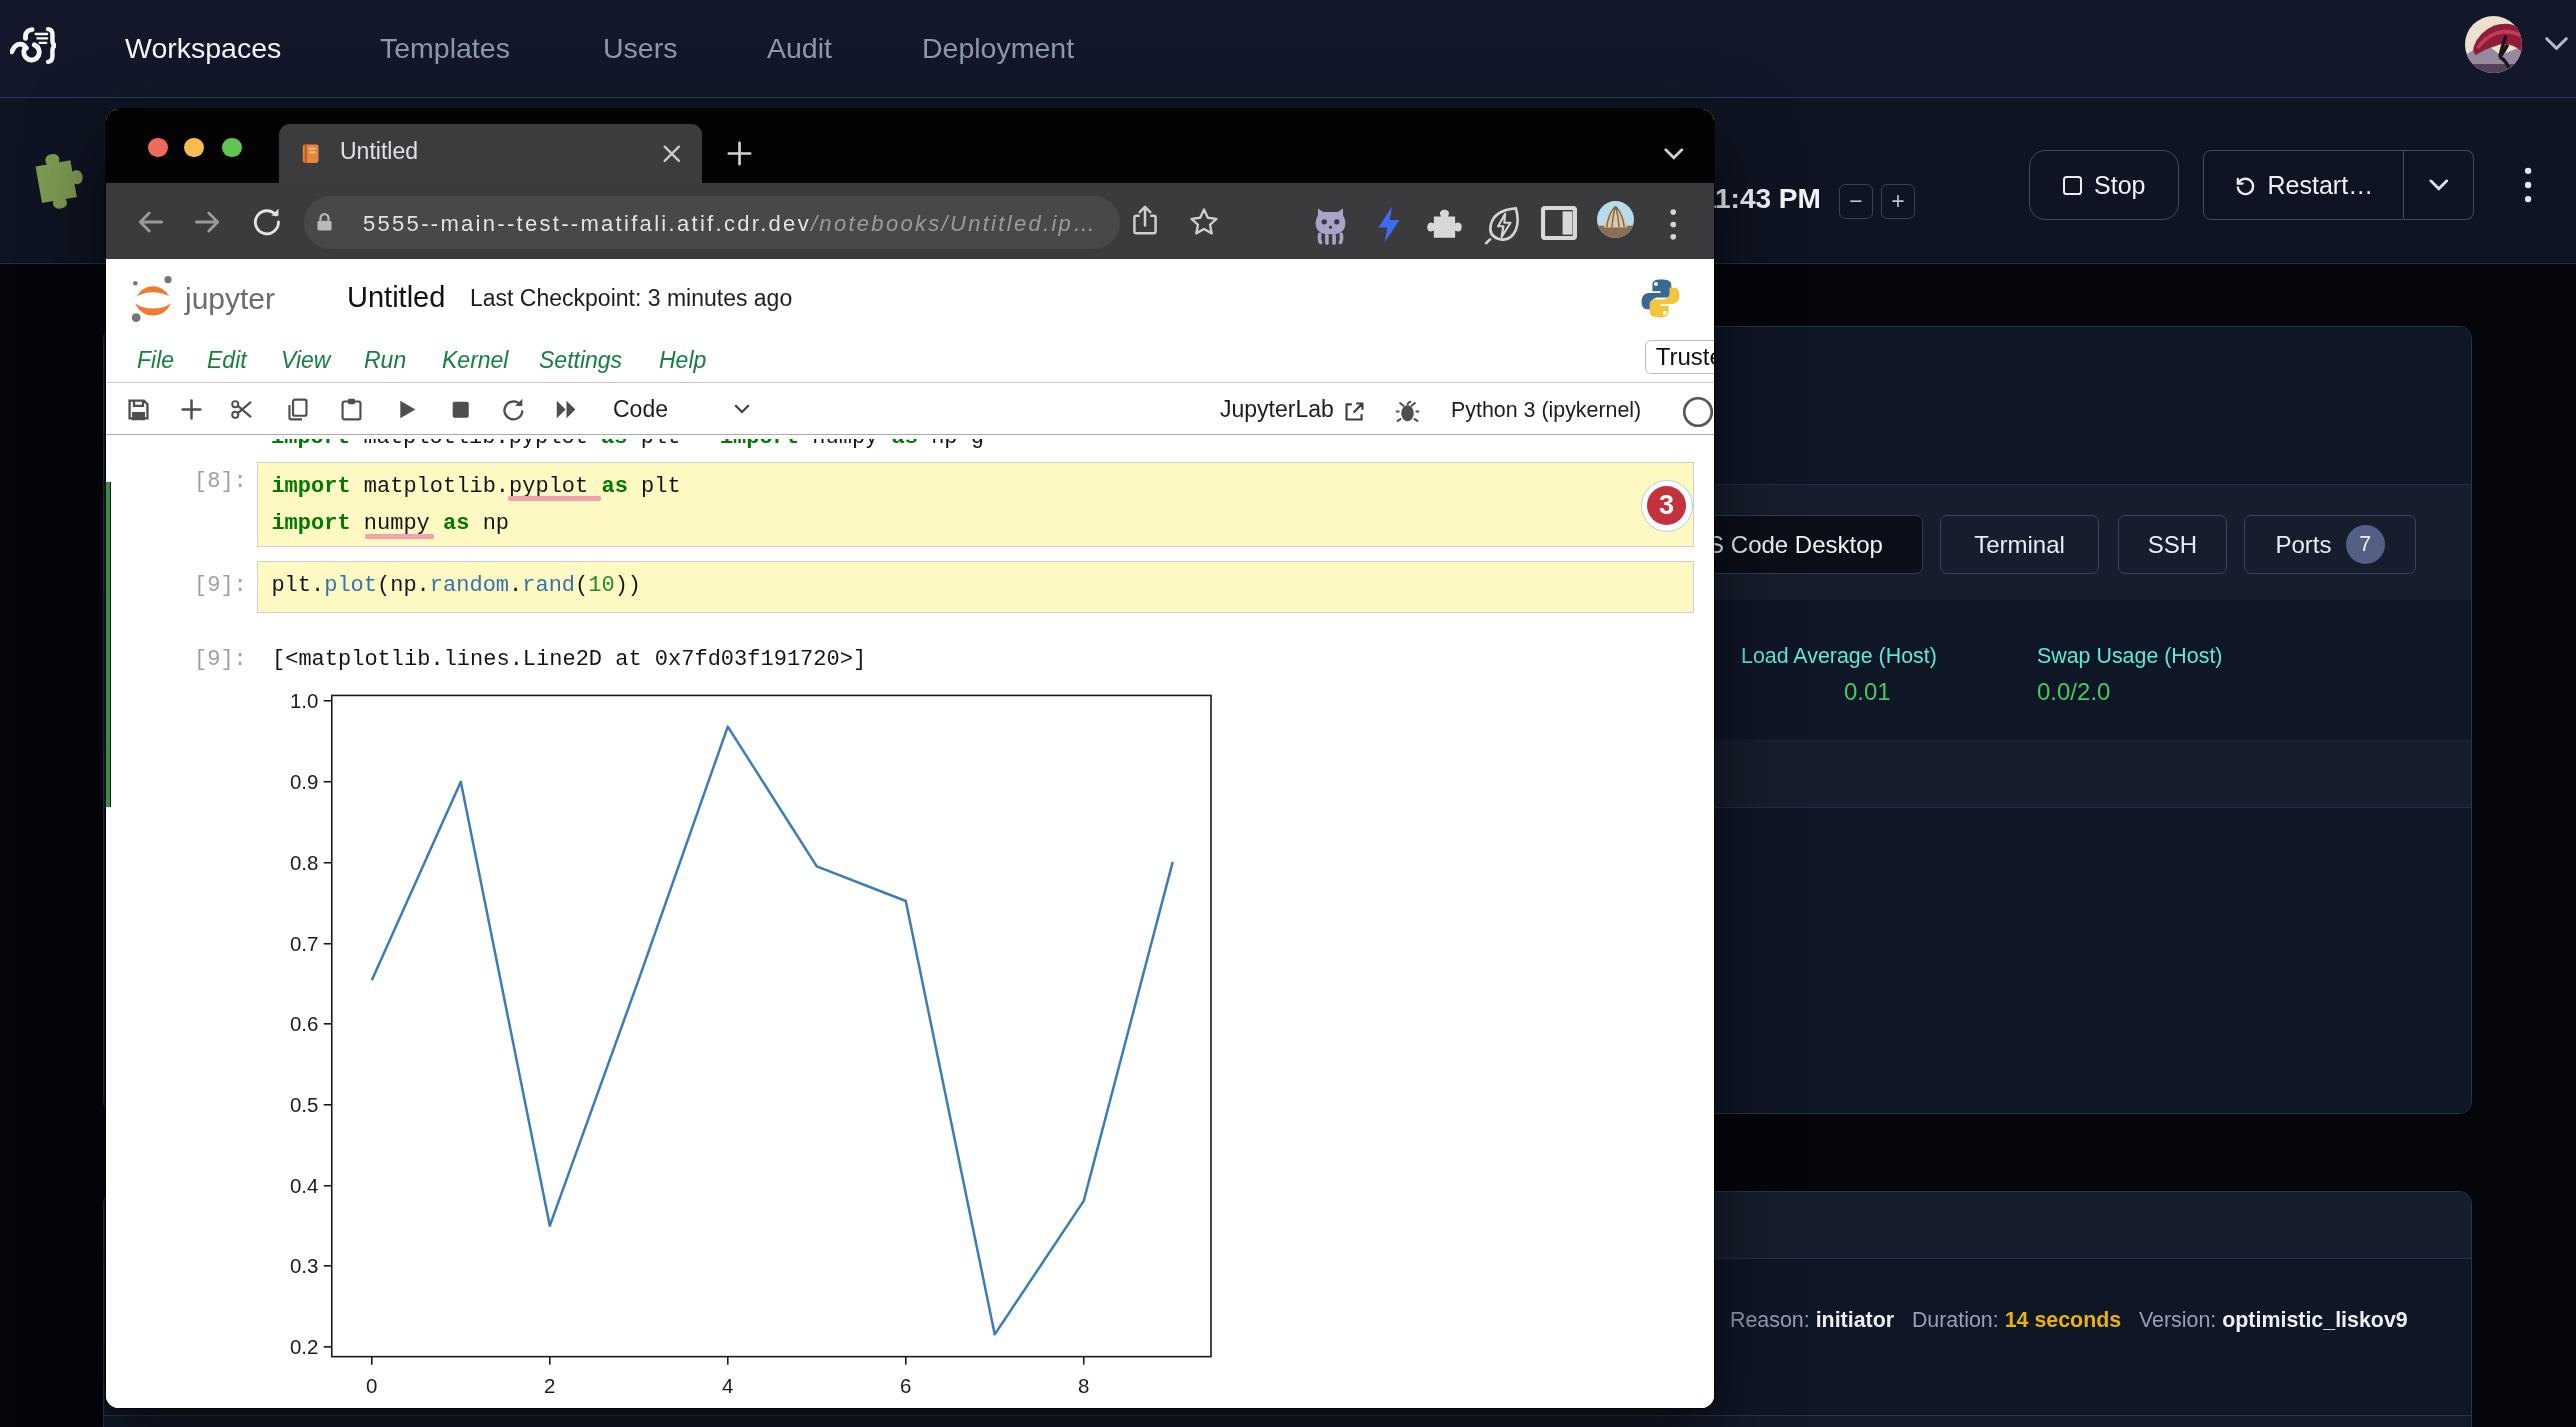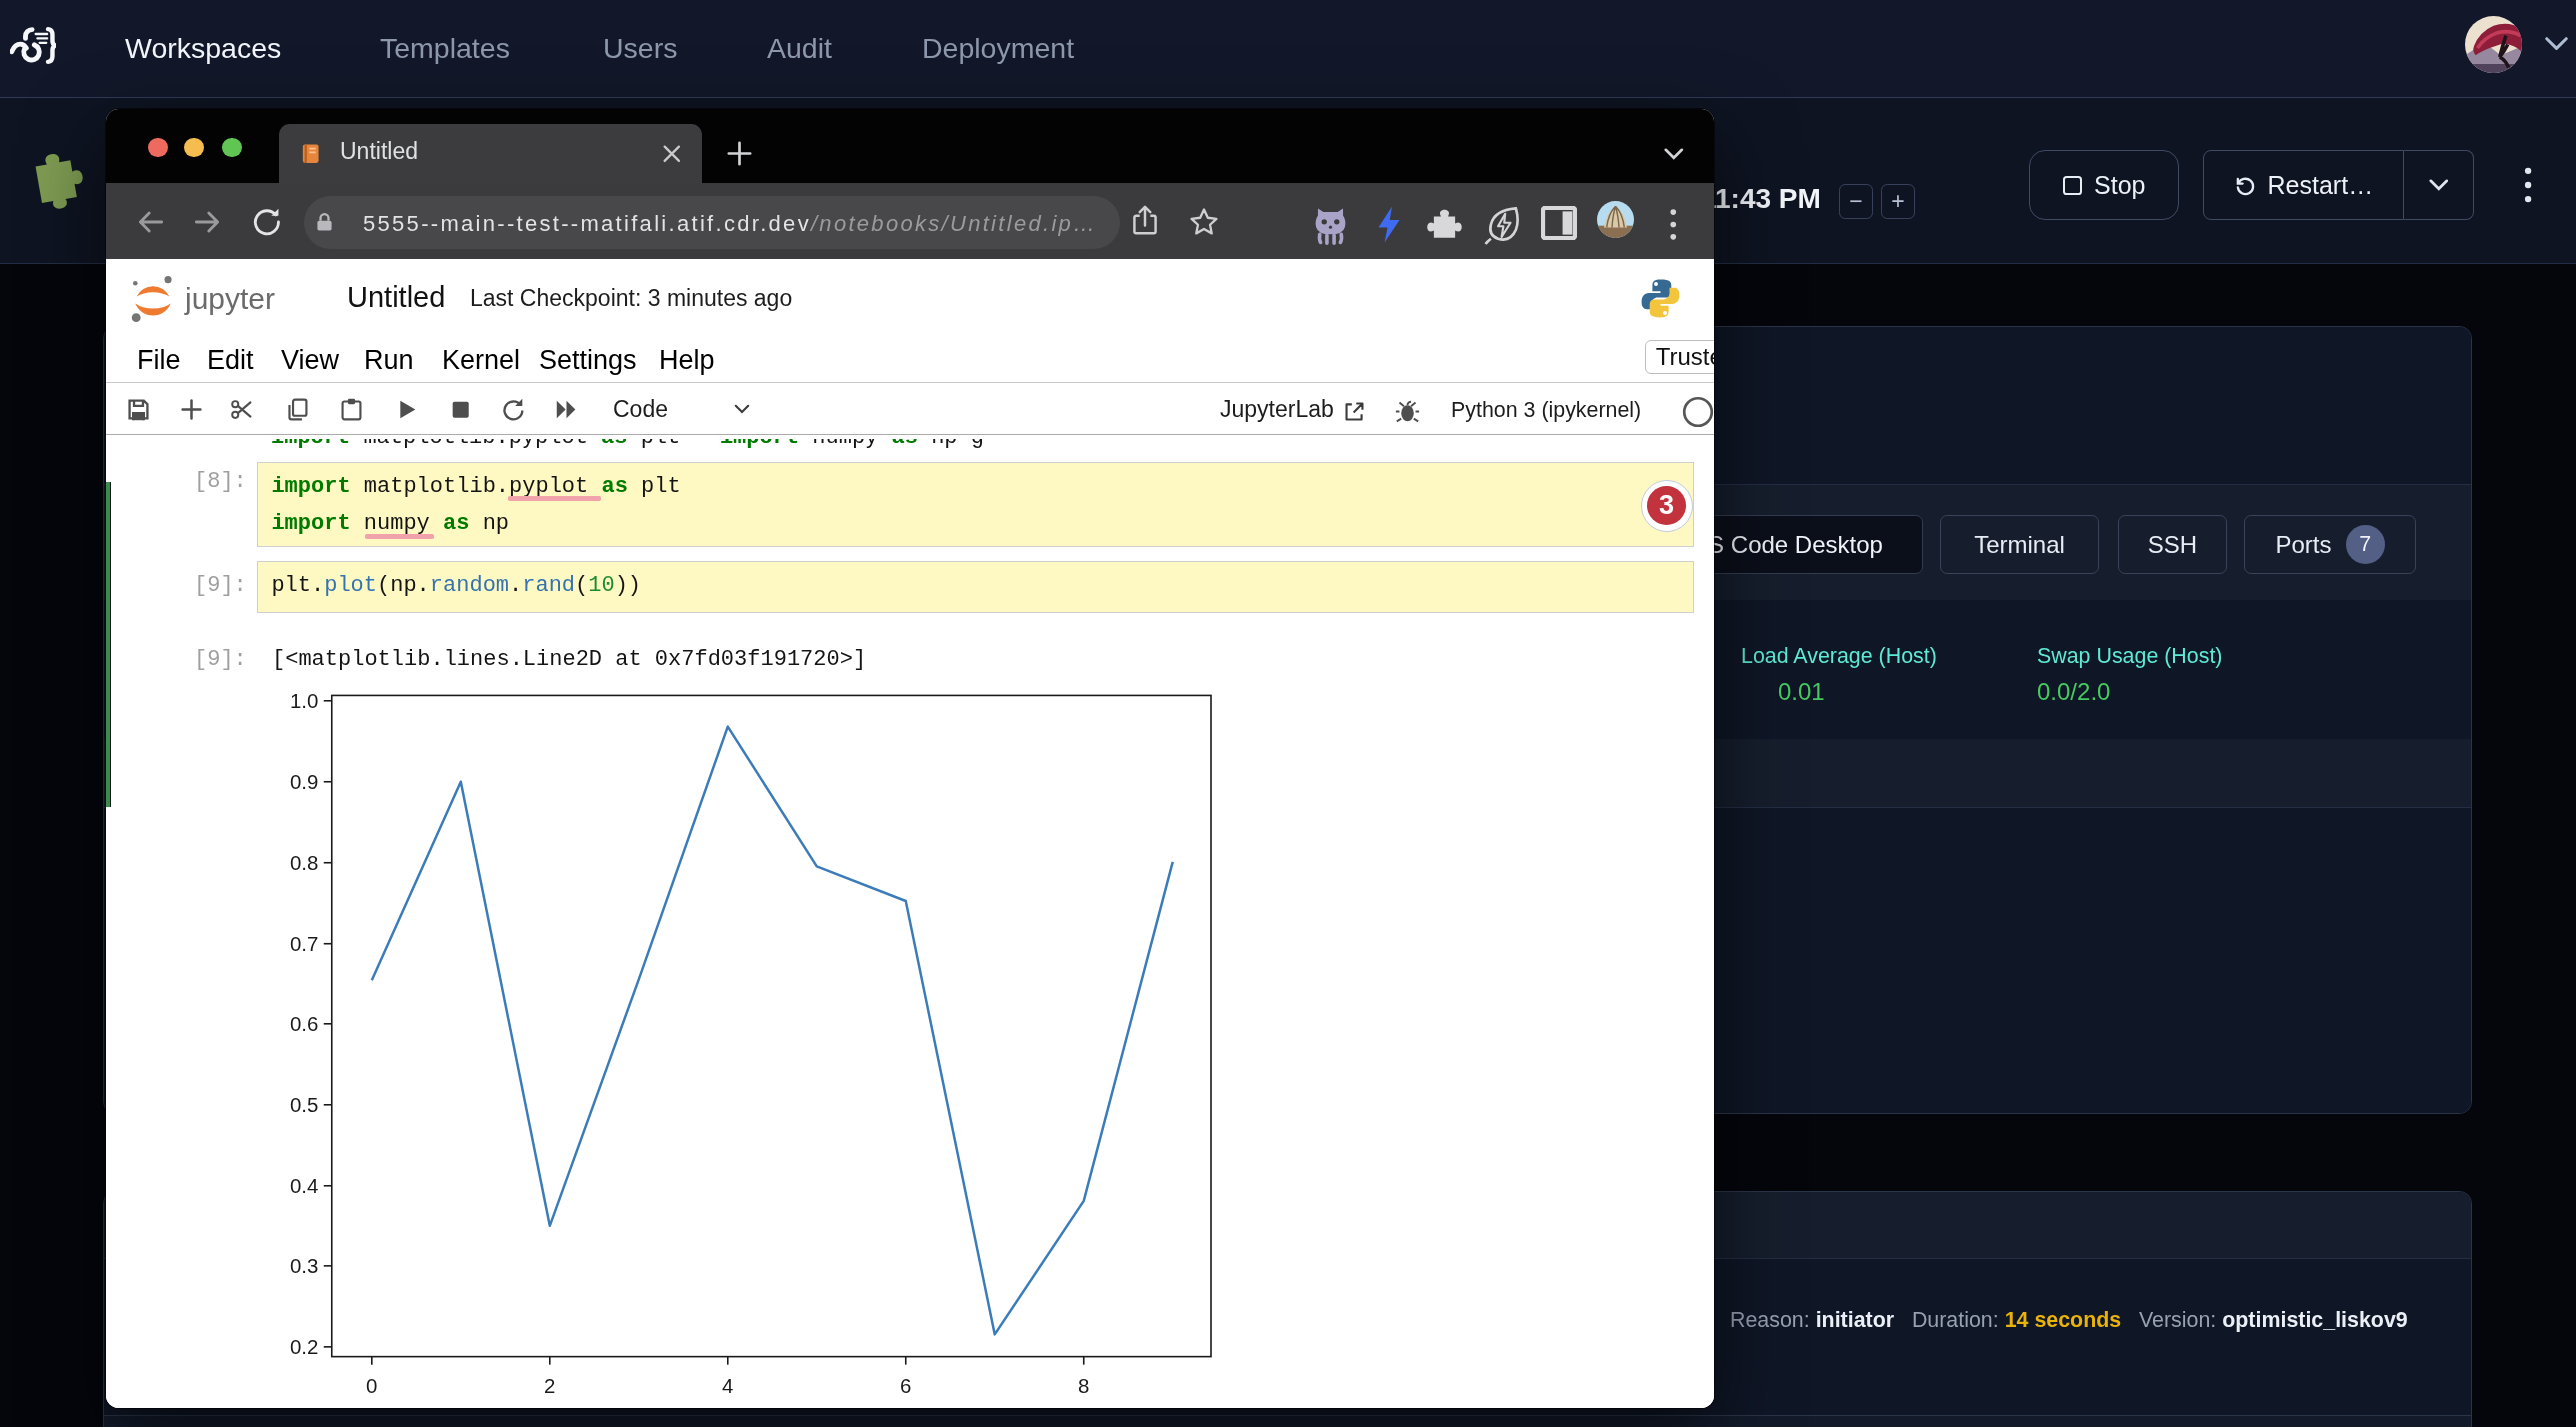--- a/index.html
+++ b/index.html
@@ -24,21 +24,21 @@
           background:#ffffff;box-shadow:0 30px 80px rgba(0,0,0,0.6),0 0 0 0.9px rgba(0,0,0,0.55);}
   #tabstrip{left:0;top:0;width:100%;height:74px;background:#030304;}
   #tab{left:173px;top:15px;width:423px;height:59px;background:#3c3c3f;border-radius:10.7px 10.7px 0 0;}
   #toolbar{left:0;top:74px;width:100%;height:76px;background:#3b3b3e;}
   #pill{left:198px;top:13.4px;width:816px;height:53px;border-radius:27px;background:#48484b;}
   .light{position:absolute;top:28.5px;width:19.6px;height:19.6px;border-radius:50%;}
   
   #jhead{left:0;top:150px;width:100%;height:77px;background:#fff;border-bottom:1.8px solid #9f9f9f;box-sizing:border-box;}
   #jmenu{left:0;top:226px;width:100%;height:48px;background:#fff;border-bottom:1.8px solid #c9c9c9;box-sizing:border-box;}
   #jtool{left:0;top:274px;width:100%;height:52px;background:#fff;border-bottom:1.8px solid #ababab;box-sizing:border-box;}
-  .jmenuitem{position:absolute;top:0;height:50px;line-height:50px;font-size:27px;color:#000000;}
+  .jmenuitem{position:absolute;top:0;height:50px;line-height:50px;font-size:23px;color:#15803d;font-style:italic;}
   .cell{position:absolute;left:151px;width:1437px;background:#fef9c3;border:0.9px solid #cfcfcf;box-sizing:border-box;}
   .code{font-family:"Liberation Mono",monospace;font-size:22px;line-height:37px;color:#141414;white-space:pre;}
   .prompt{position:absolute;font-family:"Liberation Mono",monospace;font-size:22px;color:#9f9f9f;}
   .kw{color:#007b00;font-weight:bold;}
   .fn{color:#3572b0;}
   .num{color:#1d8a2e;}
   .squig{position:absolute;height:4.5px;background:#f2a2aa;border-radius:1.8px;}
 </style>
 </head>
 <body>
@@ -127,21 +127,21 @@
 
   <div class="appbtn" style="left:1652px;width:271px;background:#0b0f1a;border-color:#333d52;color:#f0f3f8;">VS Code Desktop</div>
   <div class="appbtn" style="left:1940px;width:159px;">Terminal</div>
   <div class="appbtn" style="left:2118px;width:109px;">SSH</div>
   <div class="appbtn" style="left:2244px;width:172px;gap:14.2px;">
     <span>Ports</span>
     <span style="display:inline-flex;align-items:center;justify-content:center;width:39px;height:39px;border-radius:50%;background:#545f86;font-size:21.4px;color:#eef1f7;">7</span>
   </div>
 
   <div class="abs statlabel" style="left:1741px;top:644px;">Load Average (Host)</div>
-  <div class="abs statval" style="left:1778px;top:678px;">0.01</div>
+  <div class="abs statval" style="left:1844px;top:678px;">0.01</div>
   <div class="abs statlabel" style="left:2037px;top:644px;">Swap Usage (Host)</div>
   <div class="abs statval" style="left:2037px;top:678px;">0.0/2.0</div>
 
   <div class="card" style="top:1191px;height:267px;border-radius:12.5px 12.5px 0 0;">
     <div class="crow" style="top:0;height:67px;background:#161e2d;border-bottom:0.9px solid #232e44;"></div>
     <div class="crow" style="top:68px;height:156px;background:#0f1626;border-bottom:0.9px solid #2b3548;"></div>
     <div class="crow" style="top:224px;height:43px;background:#131b2b;"></div>
   </div>
   <div class="abs" style="left:1730px;top:1308px;font-size:21.4px;color:#97a1b2;">
     Reason: <b style="color:#ecf0f6;">initiator</b>&nbsp;&nbsp; Duration: <b style="color:#eab308;">14 seconds</b>&nbsp;&nbsp; Version: <b style="color:#ecf0f6;">optimistic_liskov9</b>

